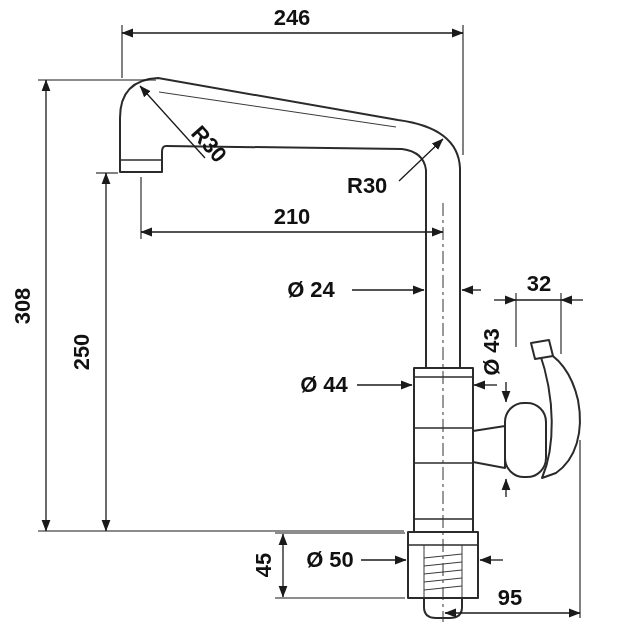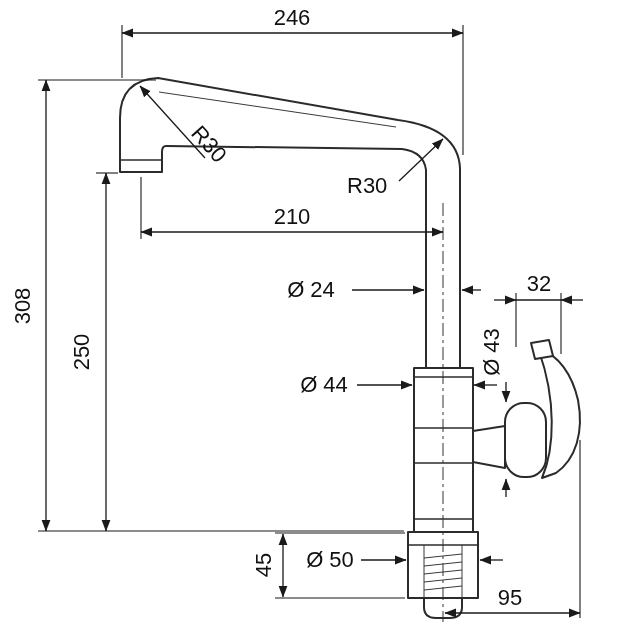--- a/index.html
+++ b/index.html
@@ -7,20 +7,21 @@
     padding: 0;
     width: 625px;
     height: 625px;
     background: #ffffff;
     font-family: "Liberation Sans", sans-serif;
   }
   #stage {
     width: 502px;
     height: 625px;
     position: relative;
+    font-weight: bold;
   }
   svg { display: block; }
   .outline  { fill: #ffffff; stroke: #2b2b2b; stroke-width: 2; stroke-linejoin: round; }
   .detail   { fill: none; stroke: #2b2b2b; stroke-width: 1.4; }
   .thin     { fill: none; stroke: #3a3a3a; stroke-width: 1; }
   .dim      { fill: none; stroke: #1a1a1a; stroke-width: 1.3; }
   .ext      { fill: none; stroke: #1a1a1a; stroke-width: 1.1; }
   .cline    { fill: none; stroke: #333333; stroke-width: 1; stroke-dasharray: 13 4 3 4; }
   .dimtext  { font-family: "Liberation Sans", sans-serif; font-size: 22px; fill: #111111; }
 </style>

